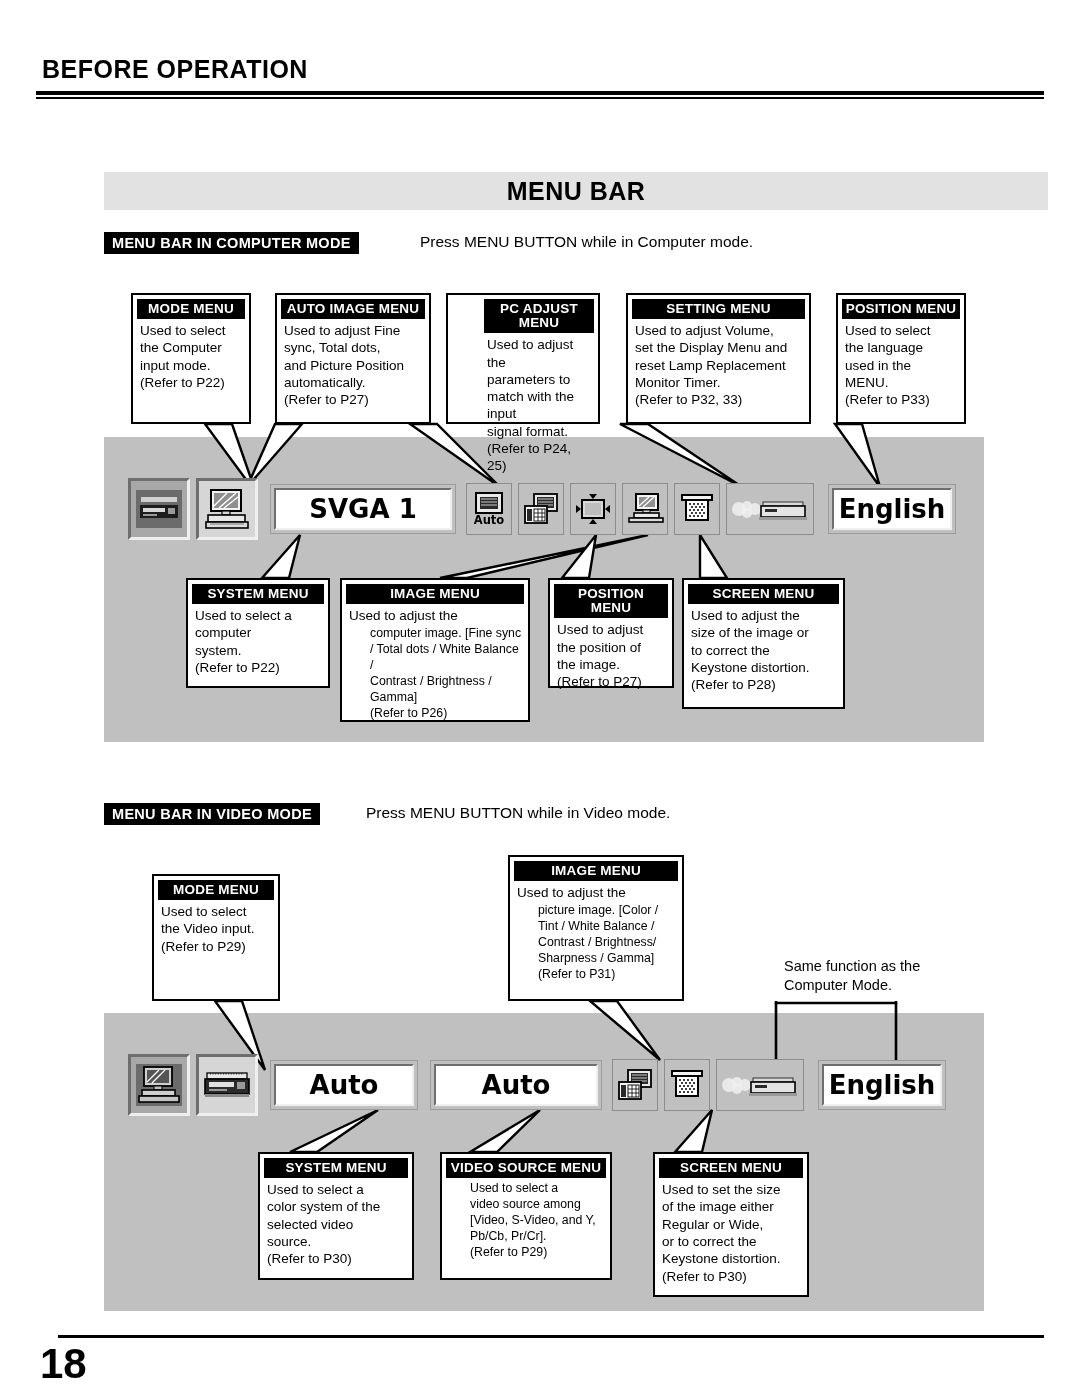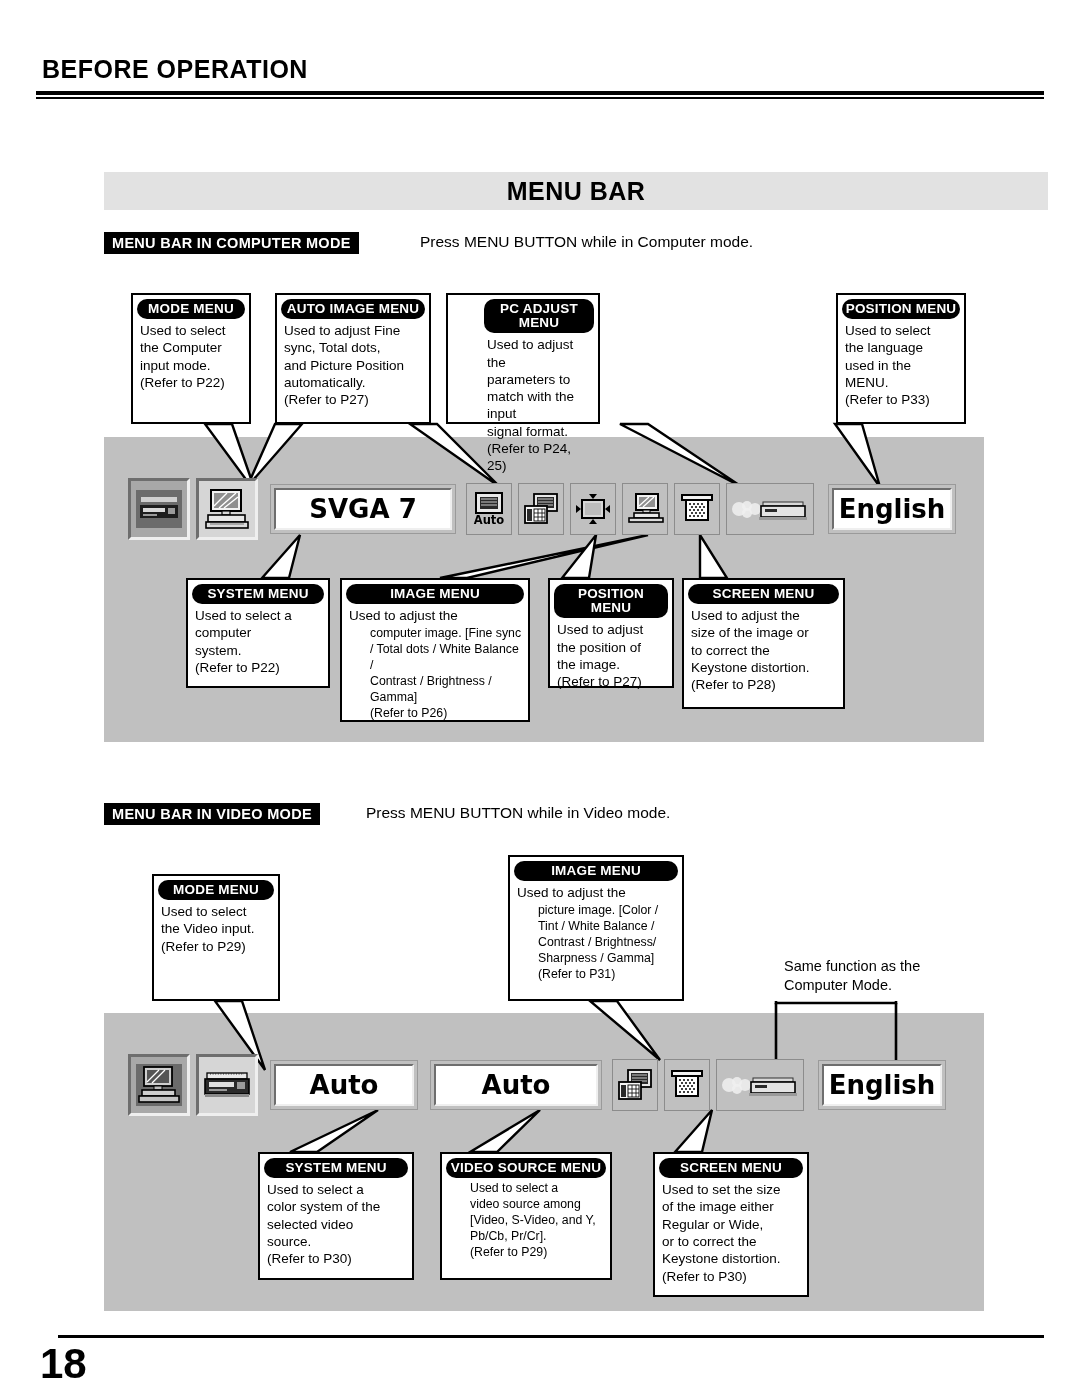--- a/index.html
+++ b/index.html
@@ -42,21 +42,21 @@
   .gray-panel { position:absolute; background:#c0c0c0; }
 
   
   .callout {
     position:absolute; background:#ffffff; border:2px solid #000;
     z-index: 6;
   }
   .callout .co-title {
     background:#000; color:#fff; font-size:13.5px; font-weight:bold;
     text-align:center; letter-spacing:.2px;
-    margin:4px 4px 3px 4px; padding:3px 2px 3px 2px; line-height:1.05;border-radius:10px;
+    margin:4px 4px 3px 4px; padding:3px 2px 3px 2px; line-height:1.05;
   }
   .callout .co-body {
     font-size:13.5px; color:#000; line-height:1.28;
     padding: 0 5px 5px 7px; white-space: pre-line;
   }
   .callout .co-body.small { font-size:12.3px; line-height:1.3;padding-left:28px; }
 
   
   .leaders { position:absolute; left:0; top:0; width:1080px; height:1397px; pointer-events:none; z-index:4; }
 
@@ -154,21 +154,21 @@
         <rect x="11" y="5" width="24" height="15" fill="#8f8f8f"></rect>
         <path d="M11 18 L24 5 M16 20 L33 5 M21 20 L35 9" stroke="#fff" stroke-width="1.4" fill="none"></path>
         <rect x="19" y="23" width="8" height="4" fill="#d8d8d8" stroke="#000" stroke-width="1.2"></rect>
         <rect x="5" y="27" width="37" height="7" fill="#e8e8e8" stroke="#000" stroke-width="1.6"></rect>
         <rect x="3" y="34" width="42" height="6" fill="#dcdcdc" stroke="#000" stroke-width="1.6"></rect>
         <path d="M7 36 h34" stroke="#777" stroke-width="1.2"></path>
       </svg>
     </div>
 
     <div class="mb-field-wrap" style="margin-left:12px;">
-      <div class="mb-field" style="width:178px;">SVGA 7</div>
+      <div class="mb-field" style="width:178px;">SVGA 1</div>
     </div>
 
     <div class="mb-icon" style="margin-left:10px; width:46px; height:52px; flex-direction:column;">
       <svg width="28" height="22" viewBox="0 0 28 22">
         <rect x="1" y="1" width="26" height="20" fill="#e8e8e8" stroke="#000" stroke-width="2"></rect>
         <rect x="5" y="5" width="18" height="12" fill="#2a2a2a"></rect>
         <path d="M6 7 h16 M6 10 h16 M6 13 h16" stroke="#c9c9c9" stroke-width="1.1"></path>
       </svg>
       <span style="font-family:'DejaVu Sans',sans-serif; font-weight:bold; font-size:11.5px; line-height:1; margin-top:1px;">Auto</span>
     </div>
@@ -275,20 +275,28 @@
 
   <div class="callout" style="left:446px; top:293px; width:154px; height:131px;padding-left:32px;">
     <div class="co-title">PC ADJUST MENU</div>
     <div class="co-body">Used to adjust the
 parameters to
 match with the input
 signal format.
 (Refer to P24, 25)</div>
   </div>
 
+  <div class="callout" style="left:626px; top:293px; width:185px; height:131px;">
+    <div class="co-title">SETTING MENU</div>
+    <div class="co-body">Used to adjust Volume,
+set the Display Menu and
+reset Lamp Replacement
+Monitor Timer.
+(Refer to P32, 33)</div>
+  </div>
 
   <div class="callout" style="left:836px; top:293px; width:130px; height:131px;">
     <div class="co-title">POSITION MENU</div>
     <div class="co-body">Used to select
 the language
 used in the
 MENU.
 (Refer to P33)</div>
   </div>
 

